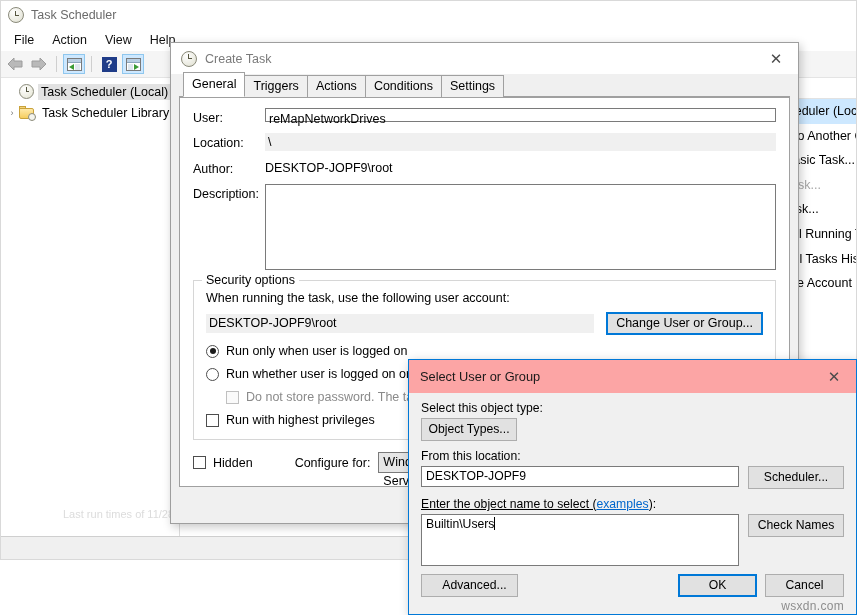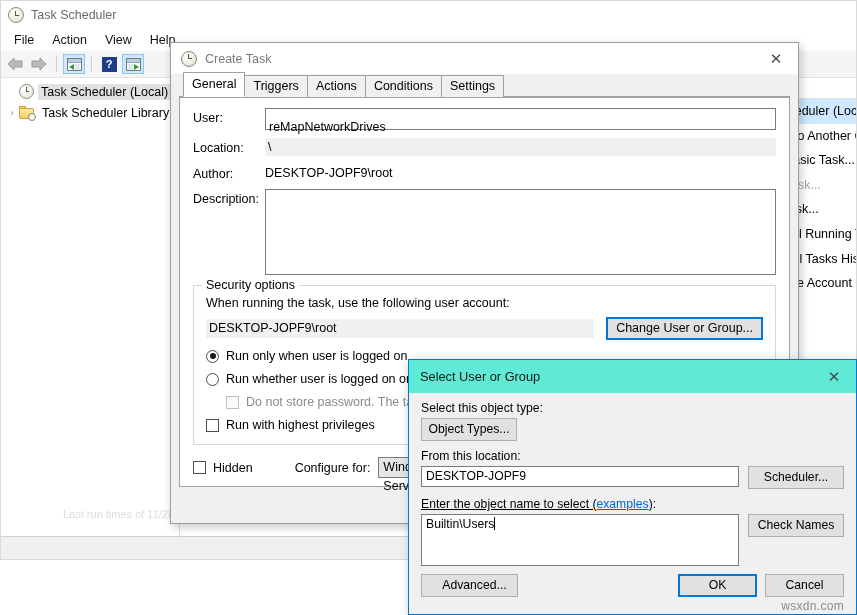--- a/index.html
+++ b/index.html
@@ -306,25 +306,25 @@
     background: #ffffff;
     border: 1px solid #a0a0a0;
     box-sizing: border-box;
     padding: 10px 13px;
   }
 
   .field-row { display: flex; align-items: flex-start; margin-bottom: 8px; }
   .field-label { width: 72px; flex: none; font-size: 12.5px; padding-top: 3px; }
   .txtbox {
     flex: 1;
-    height: 21px;
+    height: 14px;
     border: 1px solid #7a7a7a;
     background: #ffffff;
     font-size: 12.5px;
-    padding: 10px 3px;
+    padding: 2px 3px;
     box-sizing: border-box;
     line-height: 16px;
   }
   .readonly-strip {
     flex: 1;
     height: 18px;
     background: #f0f0f0;
     font-size: 12.5px;
     padding: 1px 3px;
     box-sizing: border-box;
@@ -436,21 +436,21 @@
     position: absolute;
     left: 408px; top: 359px;
     width: 449px; height: 256px;
     background: #f0f0f0;
     border: 1px solid #0078d7;
     box-sizing: border-box;
     box-shadow: 2px 3px 10px rgba(0,0,0,0.25);
   }
   #su-titlebar {
     height: 33px;
-    background: #5eead4;
+    background: #fca5a5;
     display: flex;
     align-items: center;
     padding-left: 11px;
     font-size: 12.8px;
     color: #1a1a1a;
   }
   #su-body { padding: 8px 12px 0 12px; }
   .su-label { font-size: 12.2px; margin-bottom: 3px; }
   .su-row { display: flex; align-items: flex-start; gap: 9px; margin-bottom: 8px; }
   .su-input {

